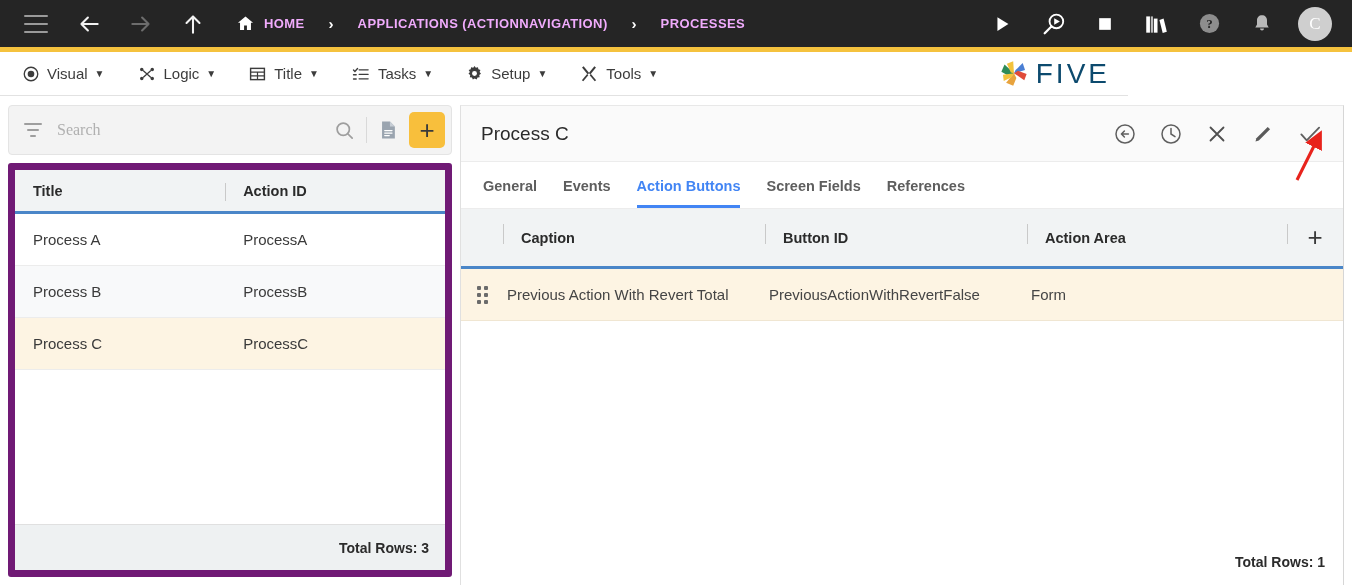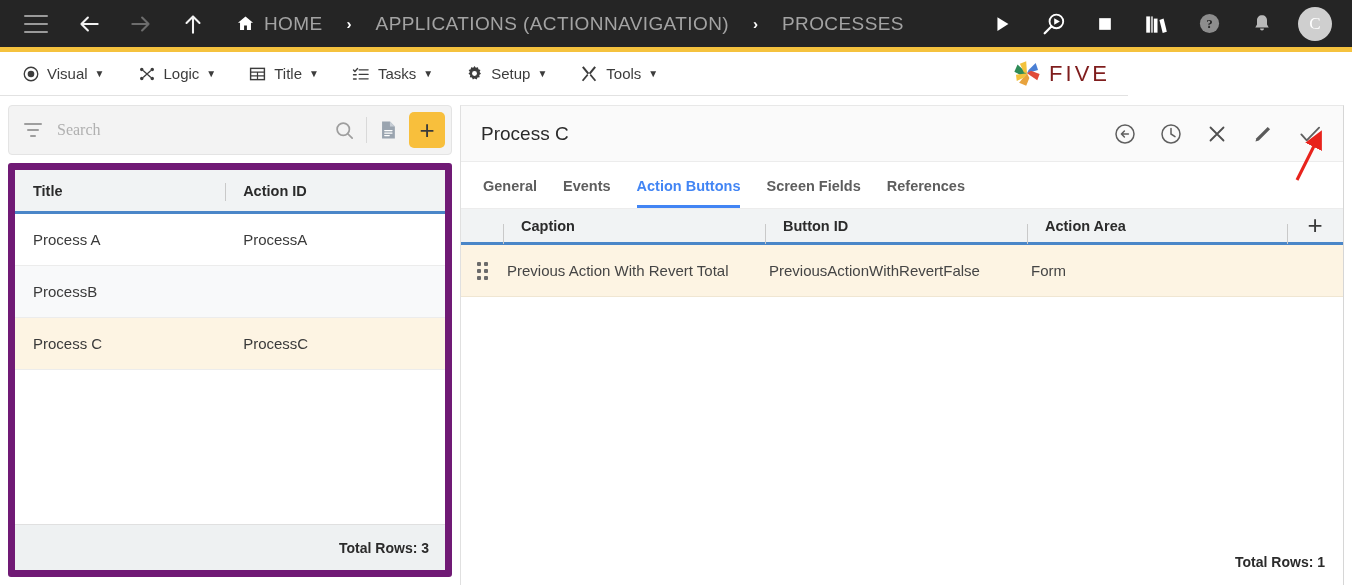--- a/index.html
+++ b/index.html
@@ -22,21 +22,21 @@
   }
   .tb-icon {
     display: flex; align-items: center; justify-content: center;
     cursor: pointer; flex: none;
   }
   .hamburger { width: 24px; height: 18px; display: flex; flex-direction: column;
     justify-content: space-between; }
   .hamburger span { display: block; height: 2px; width: 100%; background: #9a9a9a; border-radius: 1px;}
   .crumb-sep { color: #ffffff; font-size: 15px; font-weight: bold; padding: 0 4px; }
   .crumb-text {
-    color: #a3a3a3; font-size: 19px; font-weight: normal; letter-spacing: 0.4px;
+    color: #f0abfc; font-size: 13px; font-weight: bold; letter-spacing: 0.4px;
     white-space: nowrap;
   }
   .crumb-link { cursor: pointer; display:flex; align-items:center; gap:9px; }
   .avatar {
     width: 34px; height: 34px; border-radius: 50%;
     background: #cfcfcf; color: #ffffff; font-size: 17px;
     display: flex; align-items: center; justify-content: center;
     cursor: pointer; font-family: "Liberation Serif", serif;
   }
 
@@ -49,21 +49,21 @@
   .menu-item {
     display: flex; align-items: center; gap: 7px;
     padding: 0 10px; margin-left: 12px; cursor: pointer;
     color: #3c3c3c; font-size: 15px; height: 30px;
   }
   .menu-item .caret { font-size: 10px; color: #3c3c3c; }
   .logo-wrap {
     margin-left: auto; margin-right: 18px;
     display: flex; align-items: center; gap: 6px;
   }
-  .logo-text { font-size: 22px; letter-spacing: 3px; color: #7f1d1d;
+  .logo-text { font-size: 28px; letter-spacing: 3px; color: #0c4a6e;
                font-family: "Liberation Sans", sans-serif; font-weight: 300; }
 
   
   .left-panel {
     position: absolute; left: 8px; top: 105px; width: 444px; height: 472px;
   }
   .searchbar {
     position: absolute; left: 0; top: 0; width: 444px; height: 50px;
     background: #f3f3f3; border: 1px solid #e4e4e4; border-radius: 4px;
     display: flex; align-items: center; padding: 0 6px 0 14px;
@@ -137,21 +137,21 @@
     border-bottom: 1px solid #ececec; padding-left: 22px; gap: 26px;
   }
   .tab {
     font-size: 14.5px; font-weight: bold; color:#5e5e5e; cursor:pointer;
     padding-bottom: 11px; border-bottom: 3px solid transparent;
   }
   .tab.active { color:#4285F4; border-bottom-color:#4285F4; }
 
   .inner-grid { flex:1; display:flex; flex-direction:column; overflow:hidden; }
   .ig-head {
-    height: 36px; background:#f1f3f4; display:flex; align-items:center;
+    height: 60px; background:#f1f3f4; display:flex; align-items:center;
     border-bottom: 3px solid #4a86c8; flex:none;
   }
   .ig-hcell {
     font-size: 14.5px; font-weight:bold; color:#2b2b2b; position:relative;
     display:flex; align-items:center; height:100%; padding-left: 18px;
   }
   .ig-hcell.sep::before {
     content:""; position:absolute; left:0; top:15px; width:1px; height:20px; background:#c9c9c9;
   }
   .ig-add {
@@ -378,20 +378,21 @@
     <div class="grid-head">
       <div class="gh-cell" style="width:216px;">Title</div>
       <div class="gh-cell sep" style="width:226px;">Action ID</div>
     </div>
     <div class="grid-body">
       <div class="g-row even">
         <div class="g-cell" style="width:216px;">Process A</div>
         <div class="g-cell" style="width:226px;">ProcessA</div>
       </div>
       <div class="g-row odd">
+        <div class="g-cell" style="width:216px;">Process B</div>
         <div class="g-cell" style="width:226px;">ProcessB</div>
       </div>
       <div class="g-row selected">
         <div class="g-cell" style="width:216px;">Process C</div>
         <div class="g-cell" style="width:226px;">ProcessC</div>
       </div>
     </div>
     <div class="grid-foot">Total Rows: 3</div>
   </div>
 </div>

